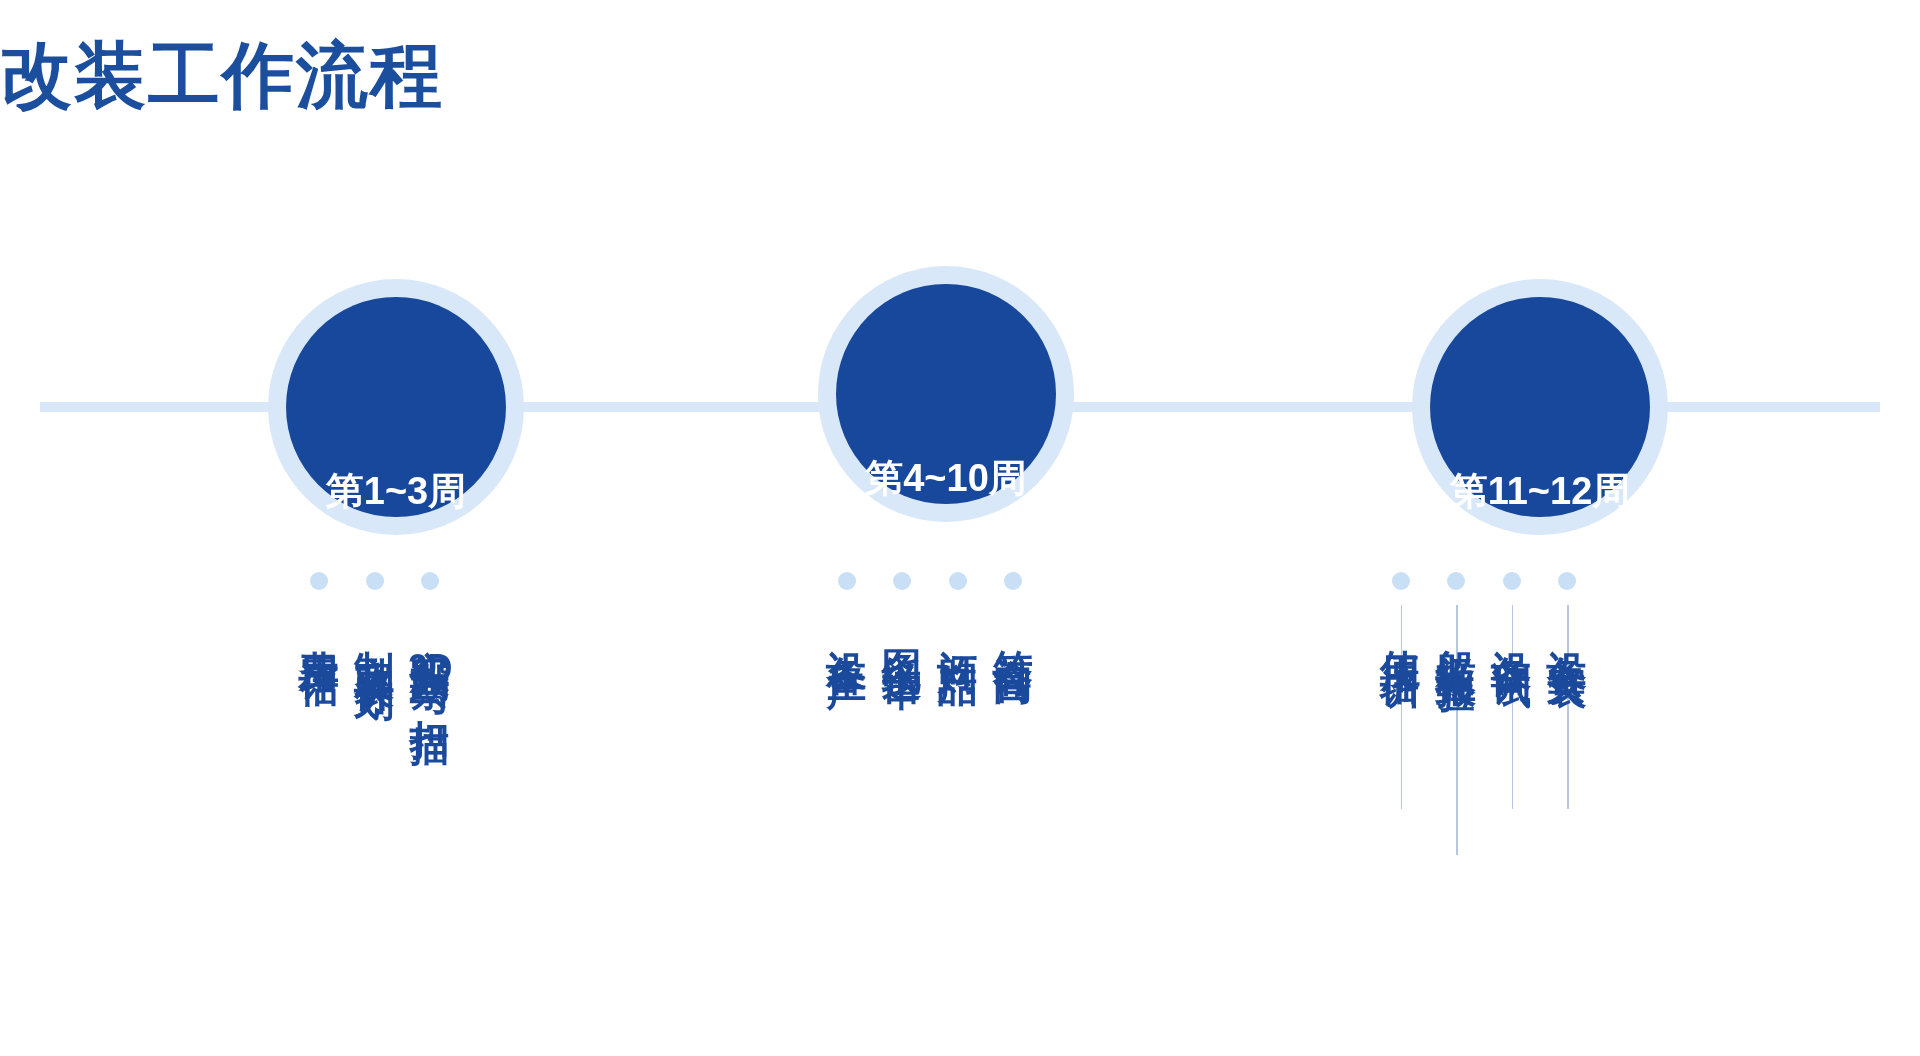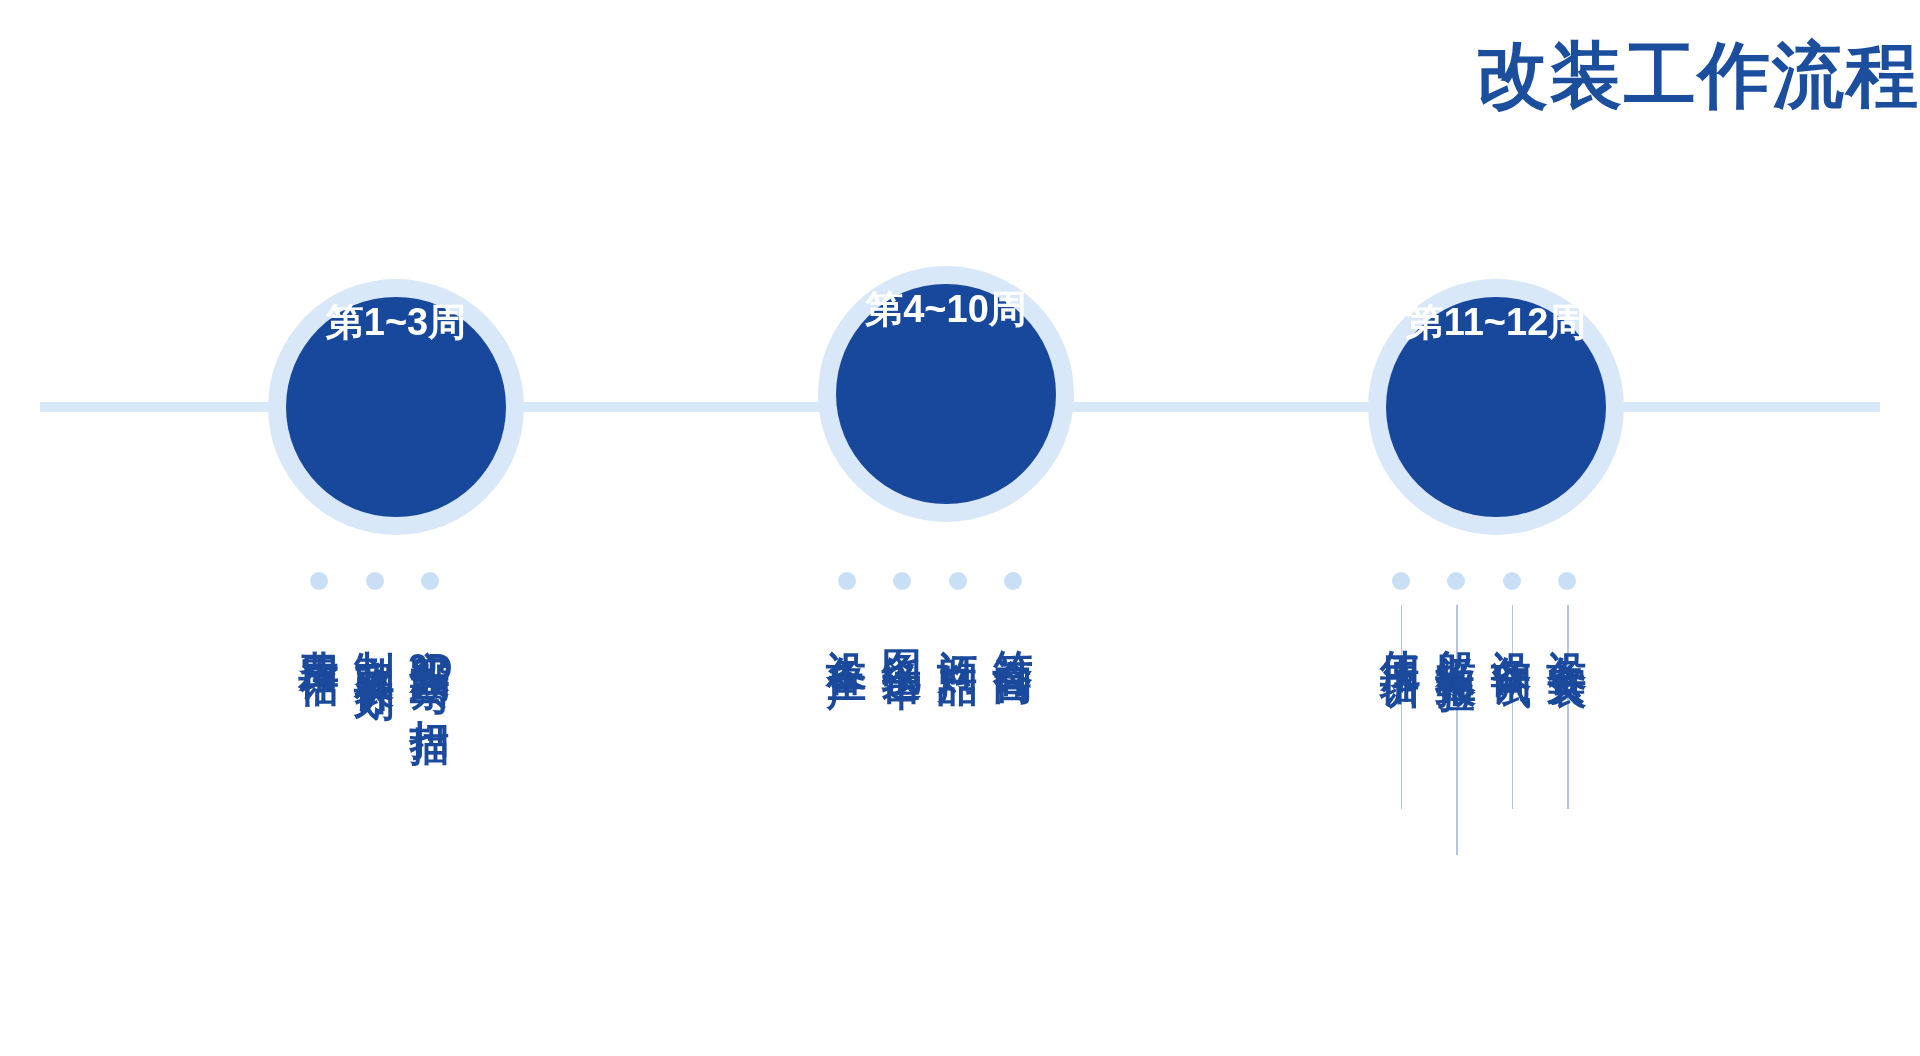--- a/index.html
+++ b/index.html
@@ -1,33 +1,33 @@
 <!DOCTYPE html>
 <html><head>
 <meta charset="utf-8">
 <style>
   html,body{margin:0;padding:0;background:#ffffff;}
   .page{
     position:relative;width:1920px;height:1056px;background:#ffffff;overflow:hidden;
     font-family:"Liberation Sans","DejaVu Sans",sans-serif;
   }
   .title{
-    position:absolute;top:28px;left:0;width:1920px;text-align:right;
+    position:absolute;top:28px;left:0;width:1920px;text-align:left;
     font-size:72px;font-weight:bold;color:#1c4e9e;letter-spacing:2px;
   }
   .timeline{
     position:absolute;left:40px;top:402px;width:1840px;height:10px;background:#d9e8f8;
   }
   .circle-outer{
     position:absolute;width:256px;height:256px;border-radius:50%;background:#d9e8f8;
     display:flex;align-items:center;justify-content:center;
   }
   .circle-inner{
     width:220px;height:220px;border-radius:50%;background:#17489b;
-    display:flex;align-items:flex-start;justify-content:center;
+    display:flex;align-items:flex-end;justify-content:center;
   }
   .week-label{
     color:#ffffff;font-size:38px;font-weight:600;white-space:nowrap;
   }
   .items{
     position:absolute;top:572px;display:flex;flex-direction:row-reverse;
   }
   .item{
     position:relative;width:55.5px;display:flex;flex-direction:column;align-items:center;
   }
@@ -86,21 +86,21 @@
         </div>
         <div class="item">
           <div class="dot"></div>
           <div class="vtext">图纸送审</div>
         </div>
         <div class="item">
           <div class="dot"></div>
           <div class="vtext">设备生产</div>
         </div>
       </div>
-      <div class="circle-outer" style="left: 1368px; top: 279px;">
+      <div class="circle-outer" style="left: 1412px; top: 279px;">
         <div class="circle-inner">
           <div class="week-label">第11~12周</div>
         </div>
       </div>
       <div class="items" style="right: 325px;">
         <div class="item">
           <div class="vline" style="height: 204px;"></div>
           <div class="dot"></div>
           <div class="vtext">设备安装</div>
         </div>

